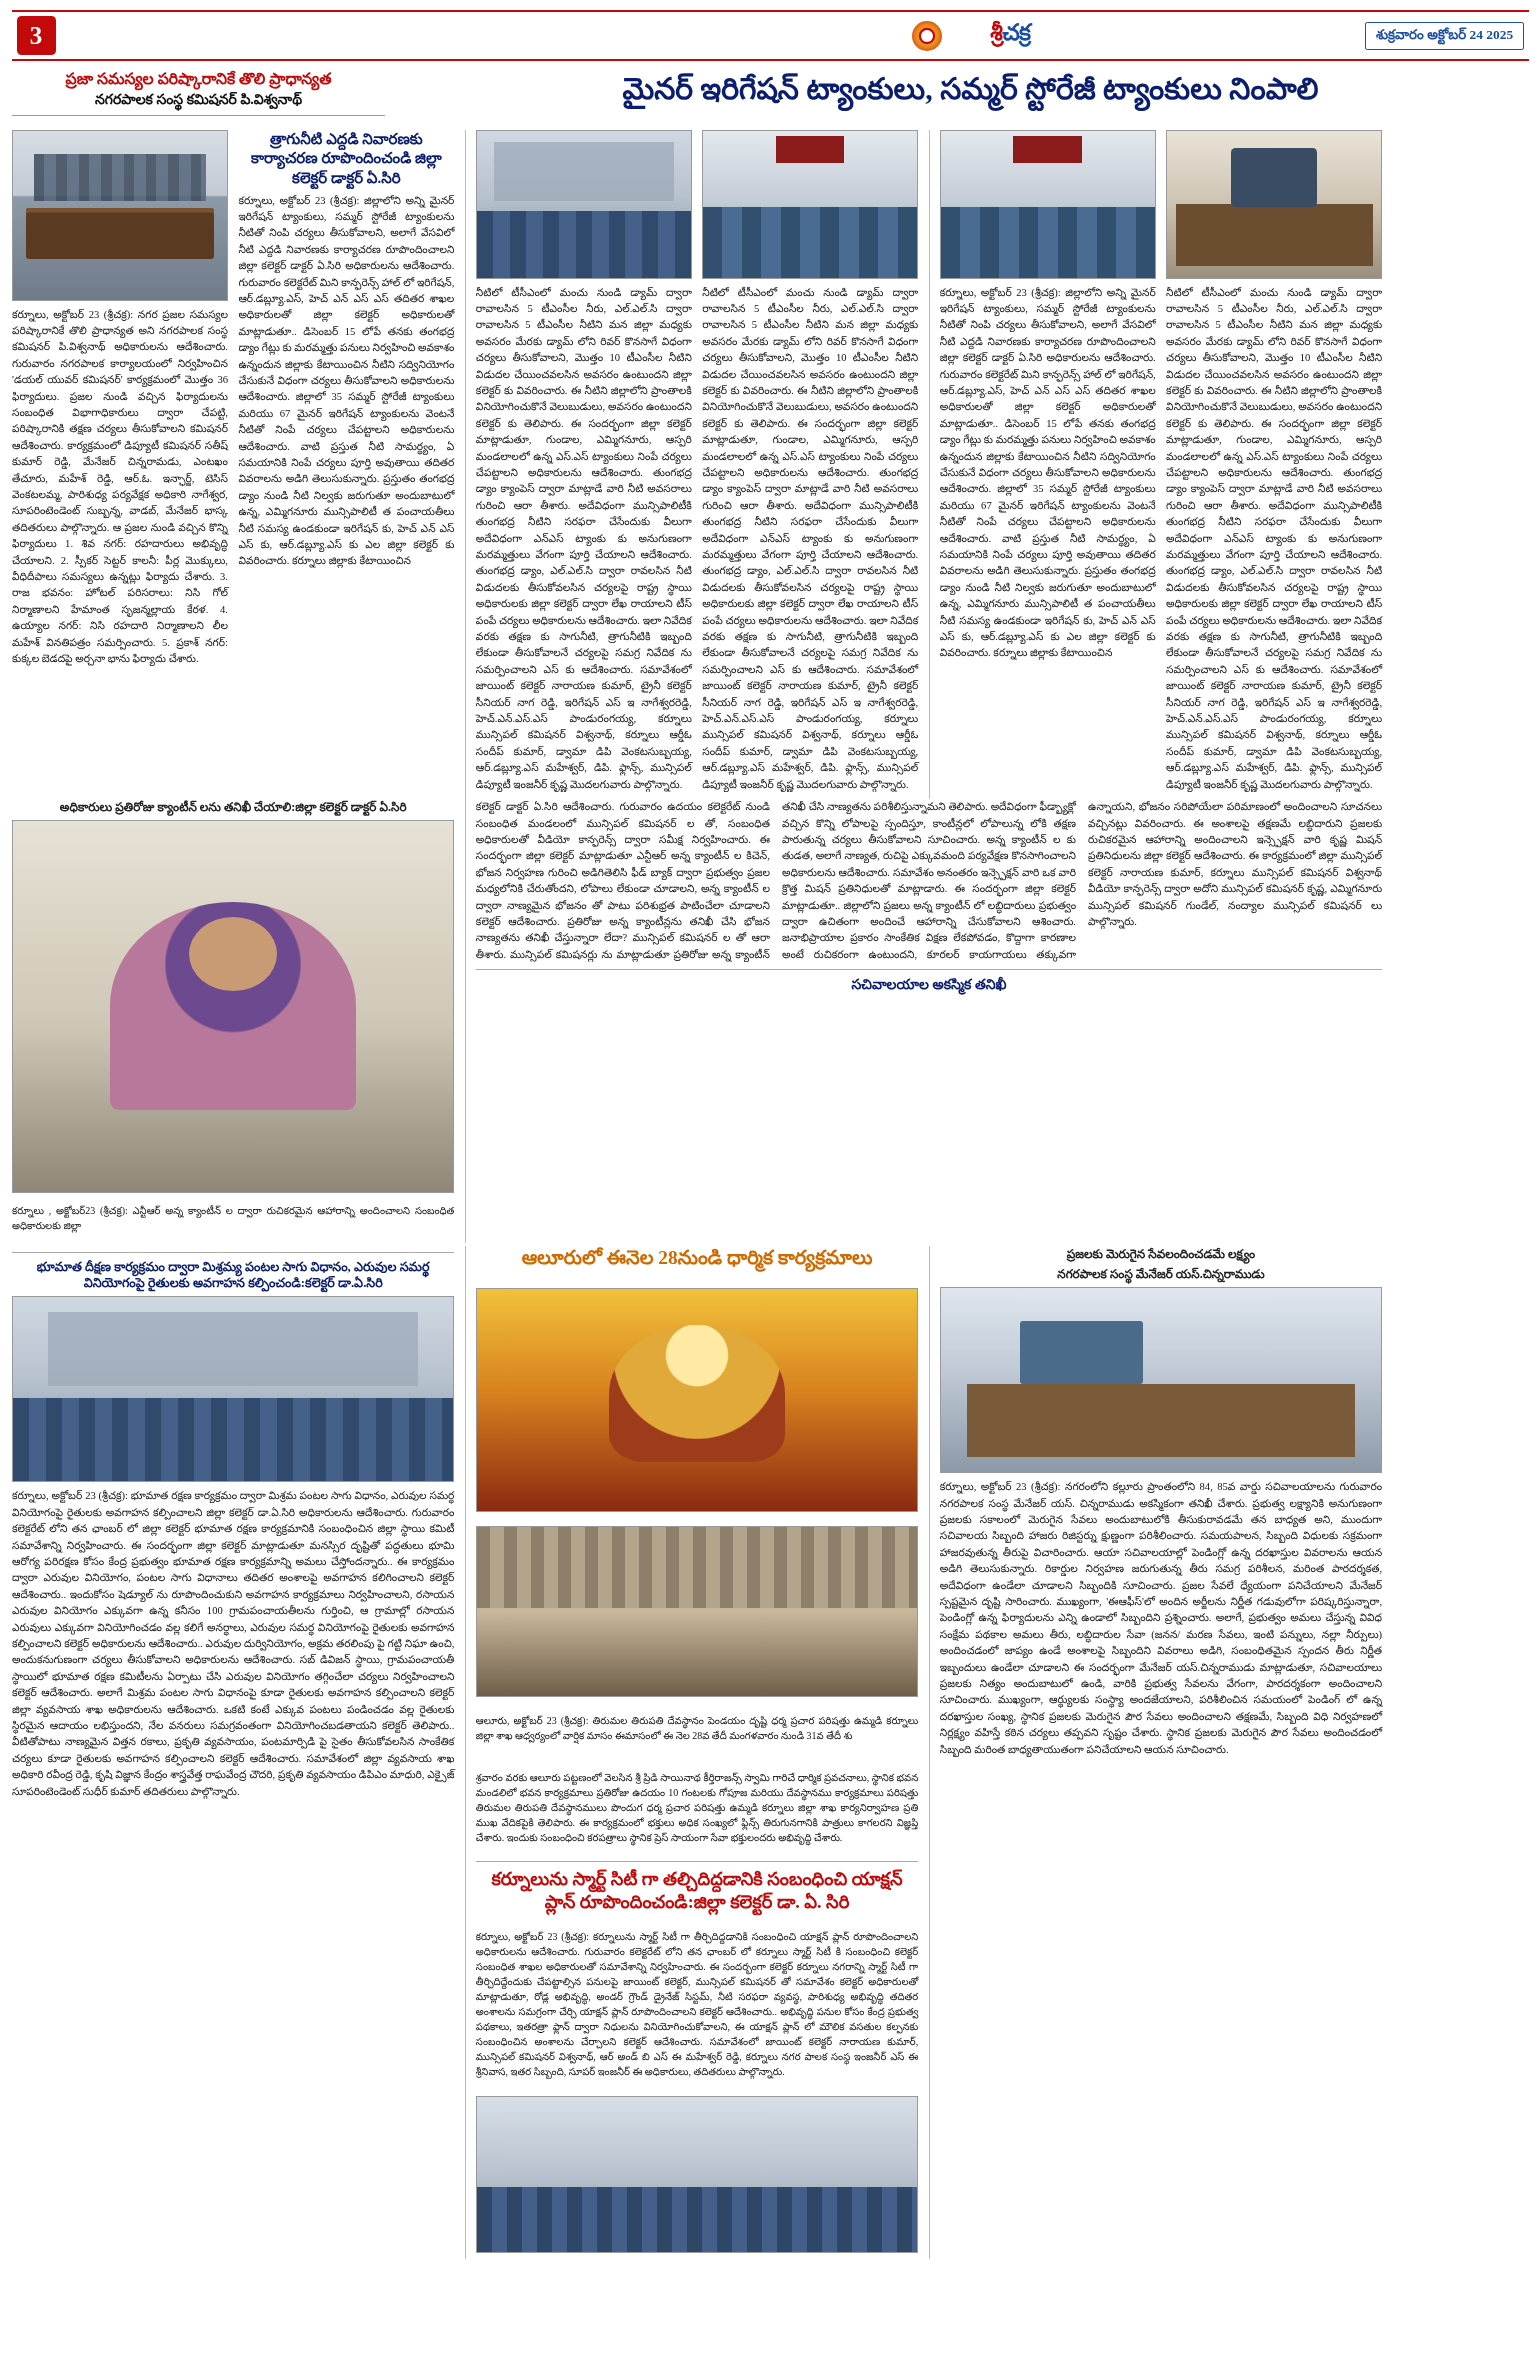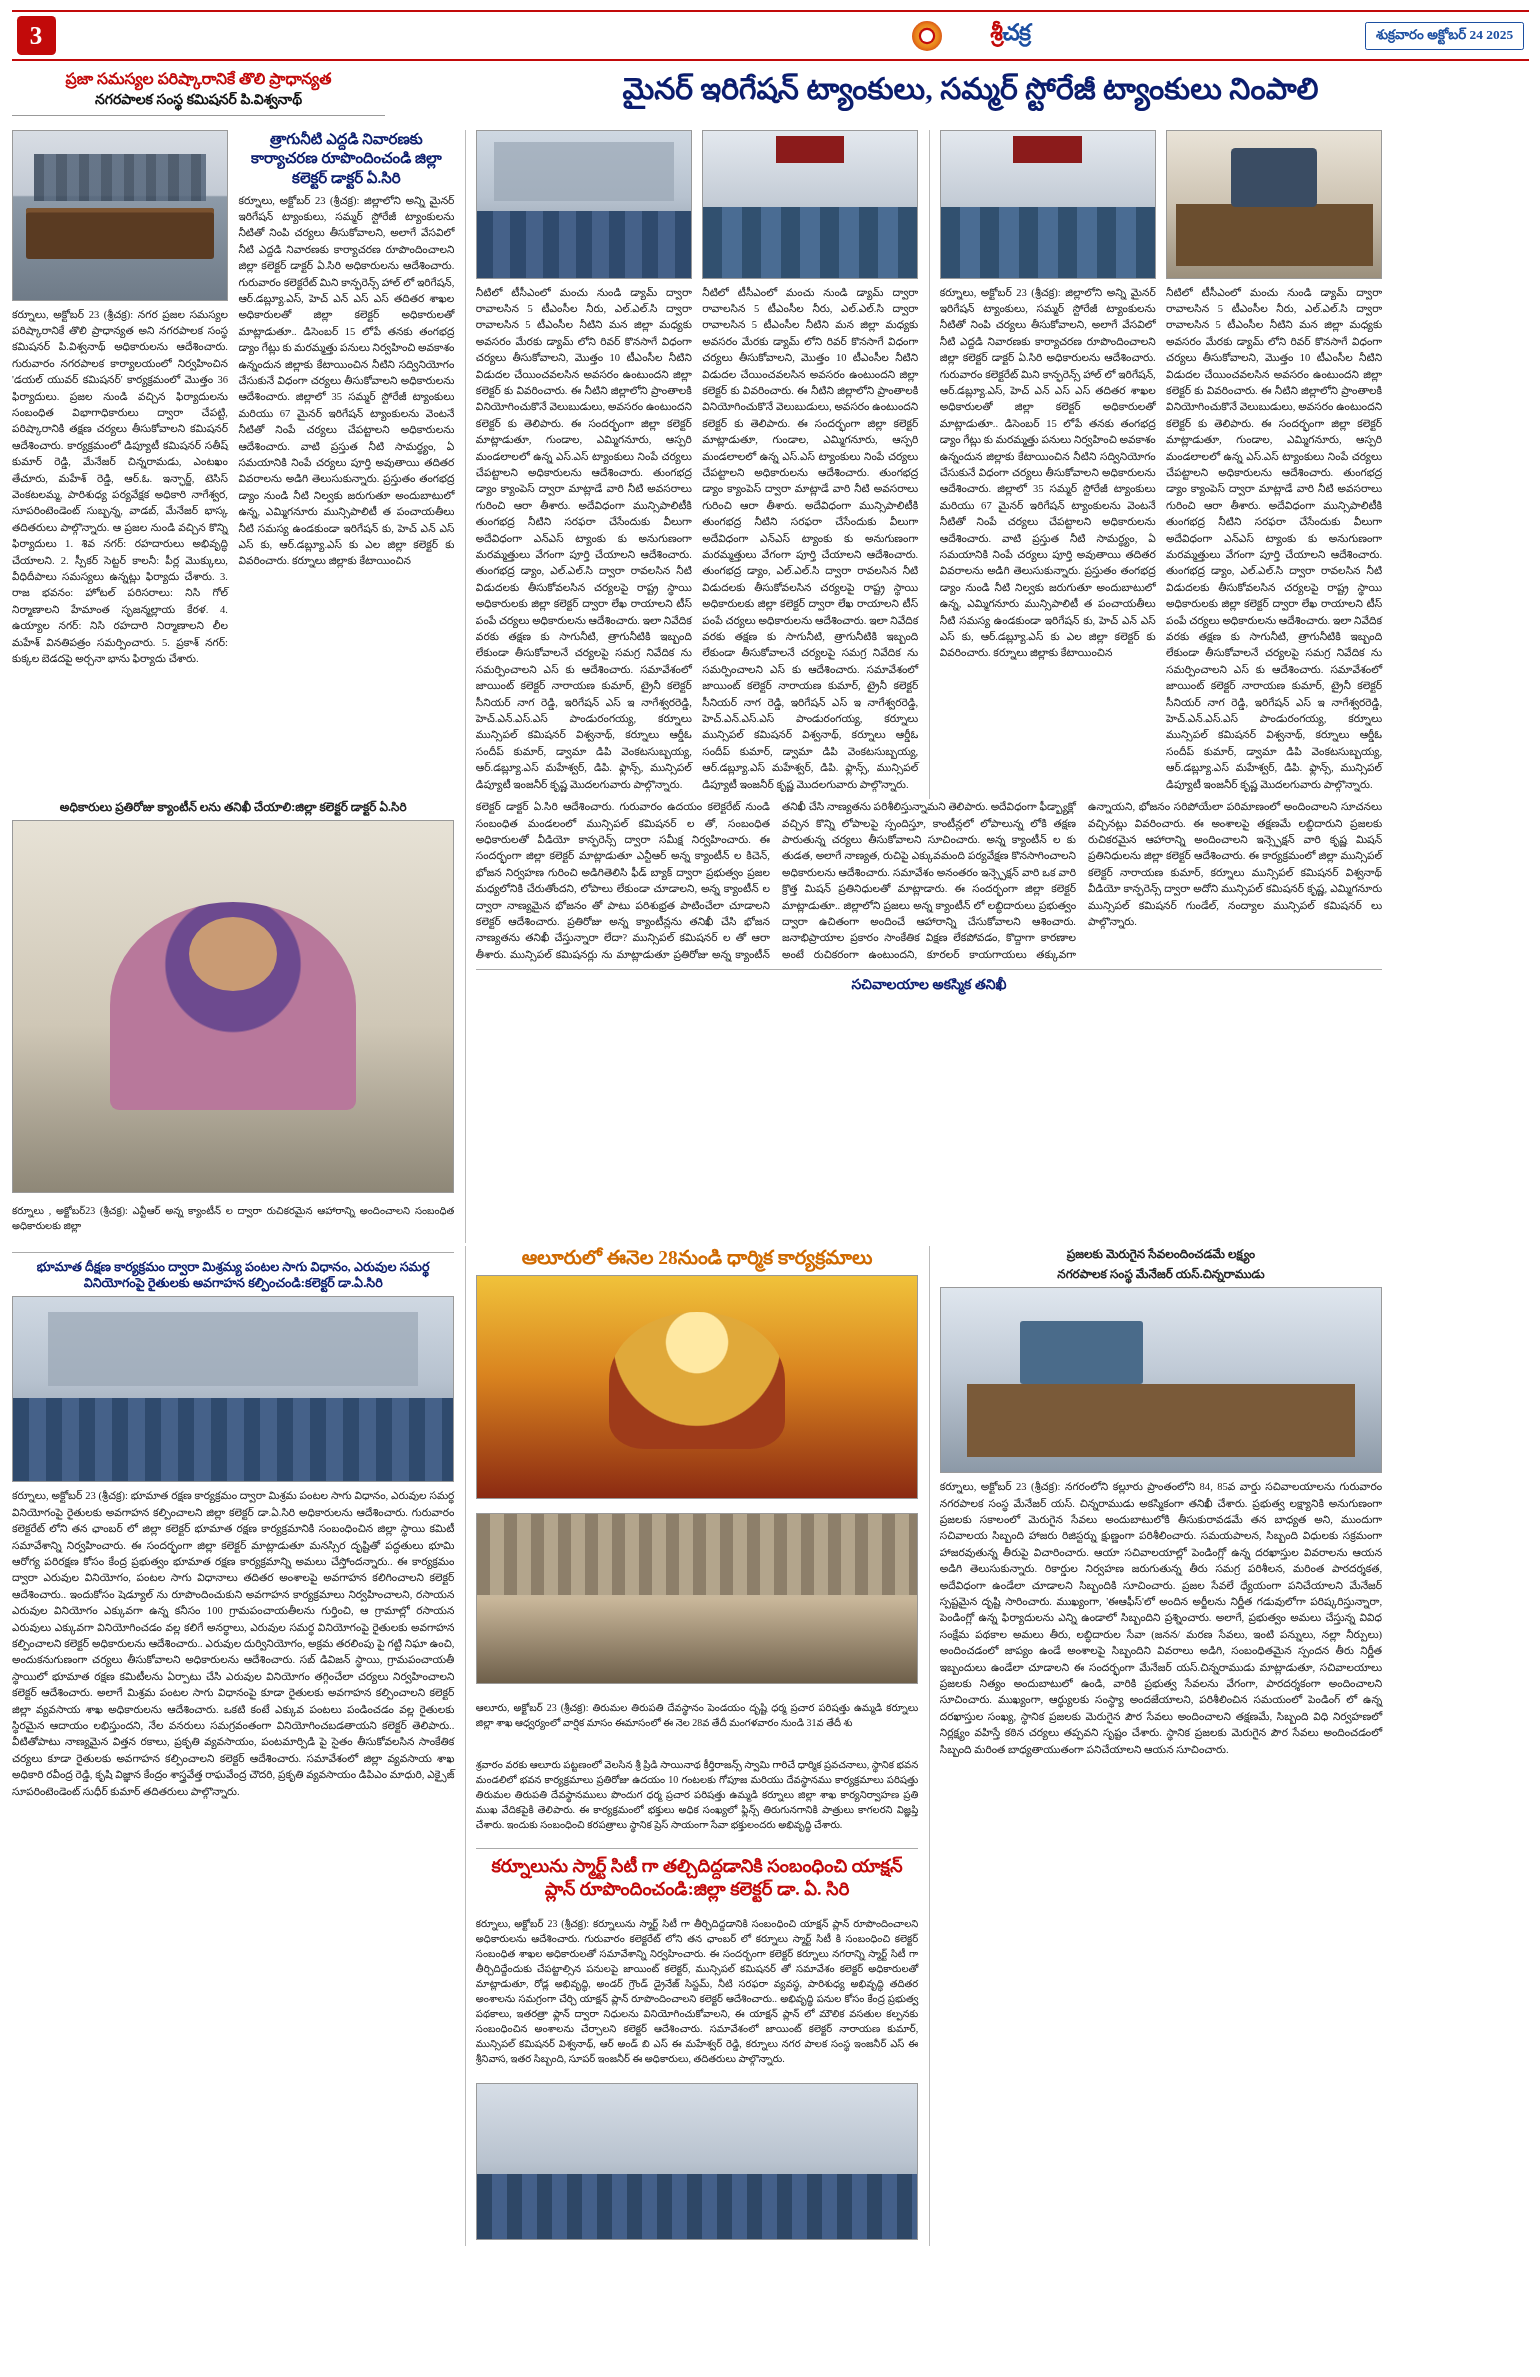--- a/index.html
+++ b/index.html
@@ -294,21 +294,21 @@
   .rule-red { border:0; border-top:1.5px solid #c20a0a; margin:6px 0; }
   .rule-grey { border:0; border-top:0.7px solid #aaa; margin:6px 0; }
 
   .green-head {
     color:#0a7a33;
     text-align:center;
     font-weight:bold;
     font-size: 19.4px;
     font-family:"Liberation Serif", serif;
     line-height:1.25;
-    margin-bottom:5px;
+    margin-bottom:18px;
   }
   .green-head .org { color:#d06a00; }
 
   .small-head {
     color:#0b1d6e;
     text-align:center;
     font-weight:bold;
     font-size: 14px;
     font-family:"Liberation Serif", serif;
     line-height:1.3;

